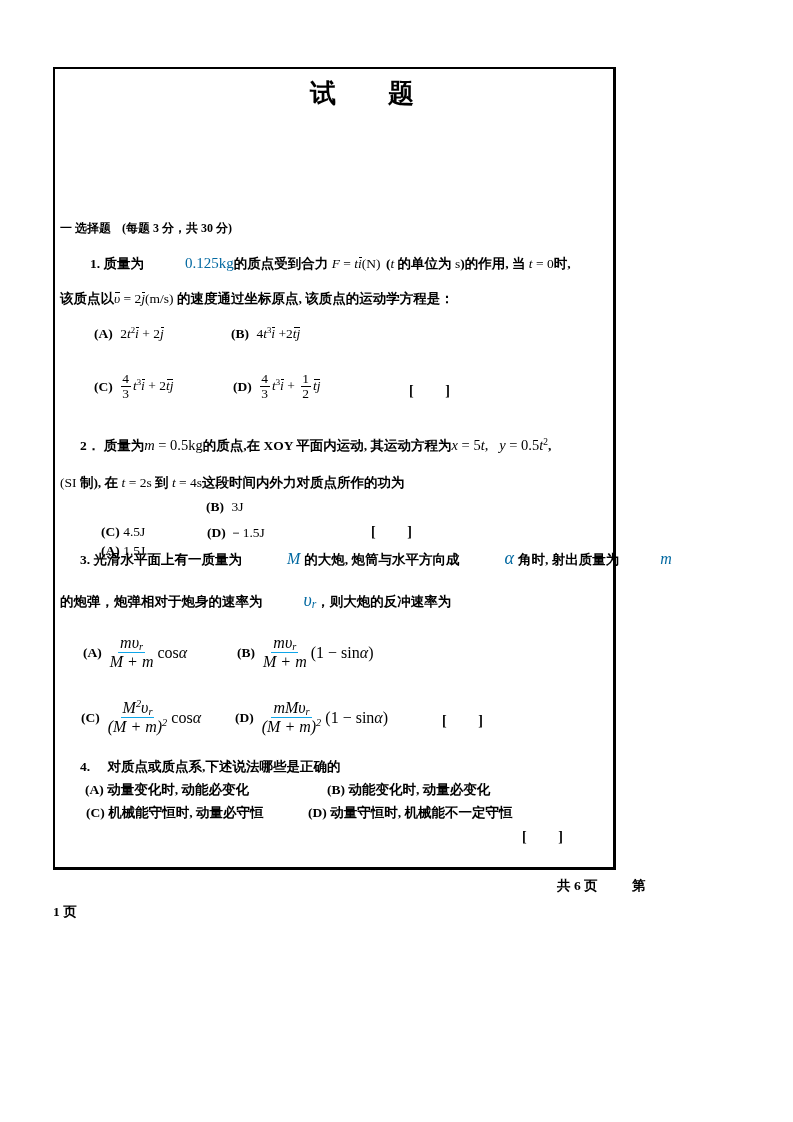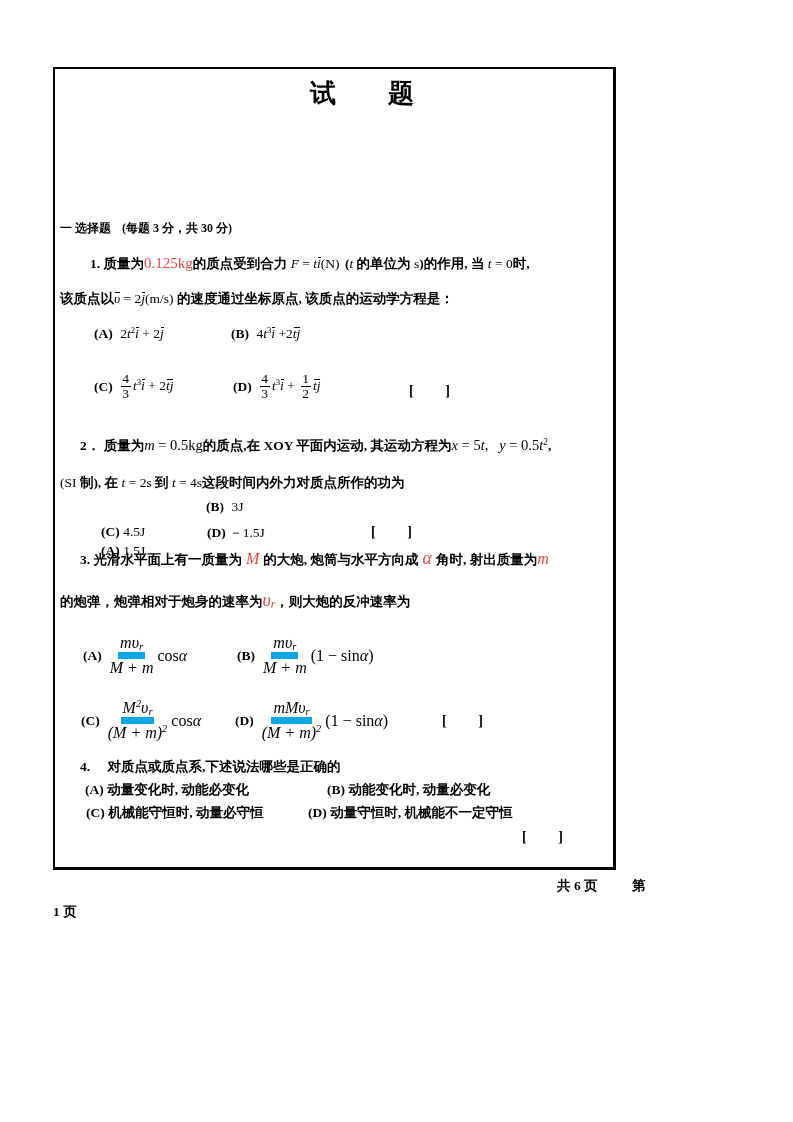--- a/index.html
+++ b/index.html
@@ -7,23 +7,23 @@
          font-family: "Liberation Serif", "DejaVu Serif", serif; color: #000; }
   .frame { position: absolute; left: 53px; top: 67px; width: 563px; height: 803px;
            border: 2px solid #000; border-right-width: 3px; border-bottom-width: 3px; box-sizing: border-box; }
   .abs { position: absolute; white-space: nowrap; }
   .b { font-weight: bold; }
   .title { font-size: 26px; font-weight: bold; letter-spacing: 0; }
   .t14 { font-size: 12px; }
   .t13 { font-size: 13.5px; }
   .m { font-family: "Liberation Serif", "DejaVu Serif", serif; font-weight: normal; }
   .i { font-style: italic; }
-  .g { color: #ef4444; }
+  .g { color: #0369a1; padding-left: 41px; }
   .frac { display: inline-flex; flex-direction: column; align-items: center; vertical-align: middle; margin: 0 2px; }
-  .frac .num { border-bottom: 7px solid #0ea5e9; padding: 0 2px; line-height: 1.05; }
+  .frac .num { border-bottom: 1px solid #0ea5e9; padding: 0 2px; line-height: 1.05; }
   .frac .den { padding: 0 2px; line-height: 1.1; }
   .vec { position: relative; display: inline-block; }
   .vec::before { content: ""; position: absolute; left: 1px; right: 0; top: 1px; border-top: 1px solid #000; }
   sup { font-size: 65%; vertical-align: 0.55em; line-height: 0; }
   sub { font-size: 65%; vertical-align: -0.2em; line-height: 0; }
   .bracket { font-weight: bold; font-size: 14px; letter-spacing: 14px; }
 </style>
 </head>
 <body>
 

